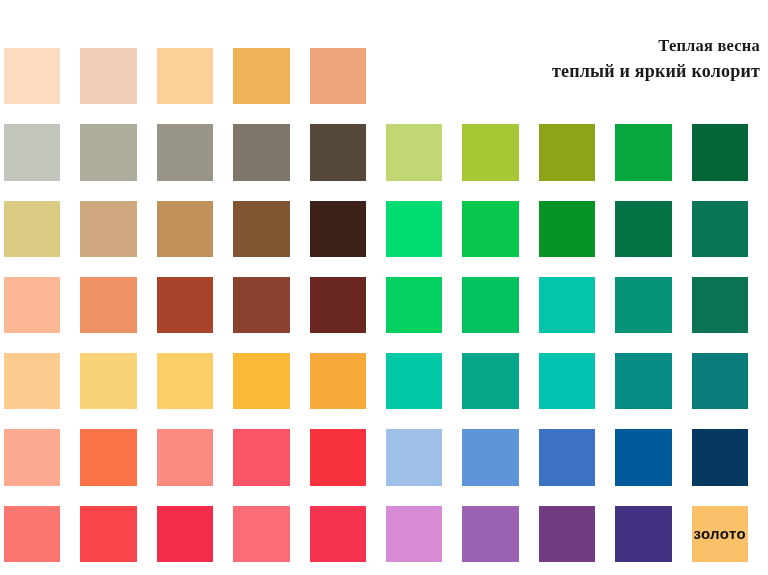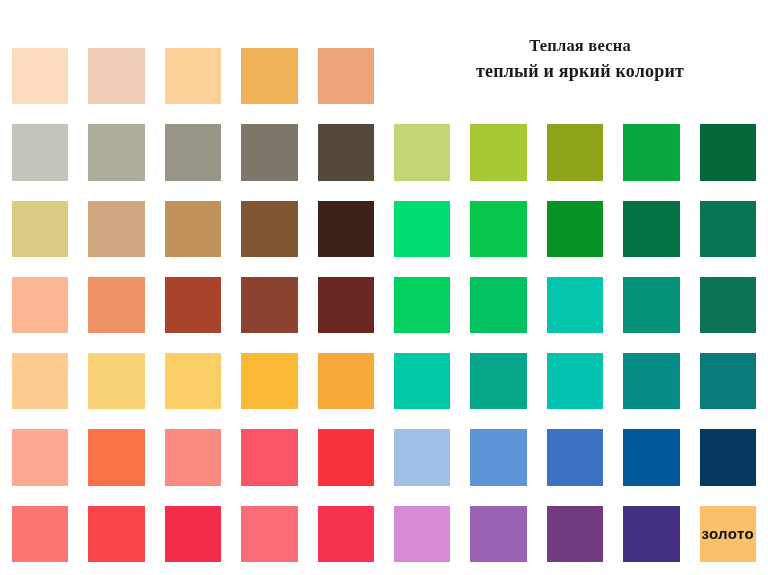--- a/index.html
+++ b/index.html
@@ -17,37 +17,37 @@
     position: relative;
     width: 768px;
     height: 575px;
     background: #ffffff;
   }
   #title-block {
     position: absolute;
     left: 400px;
     top: 34px;
     width: 360px;
-    text-align: center;
+    text-align: right;
     font-family: "Liberation Serif", serif;
     font-weight: bold;
     color: #1b1b1b;
     line-height: 1.45;
   }
   #title-line-1 {
     font-size: 16.5px;
     letter-spacing: 0.2px;
   }
   #title-line-2 {
     font-size: 18px;
     letter-spacing: 0.2px;
   }
   #grid {
     position: absolute;
-    left: 12px;
+    left: 4px;
     top: 48px;
     width: 744px;
     height: 514px;
     display: grid;
     grid-template-columns: repeat(10, 1fr);
     grid-template-rows: repeat(7, 1fr);
     gap: 20px;
   }
   .swatch {
     position: relative;

